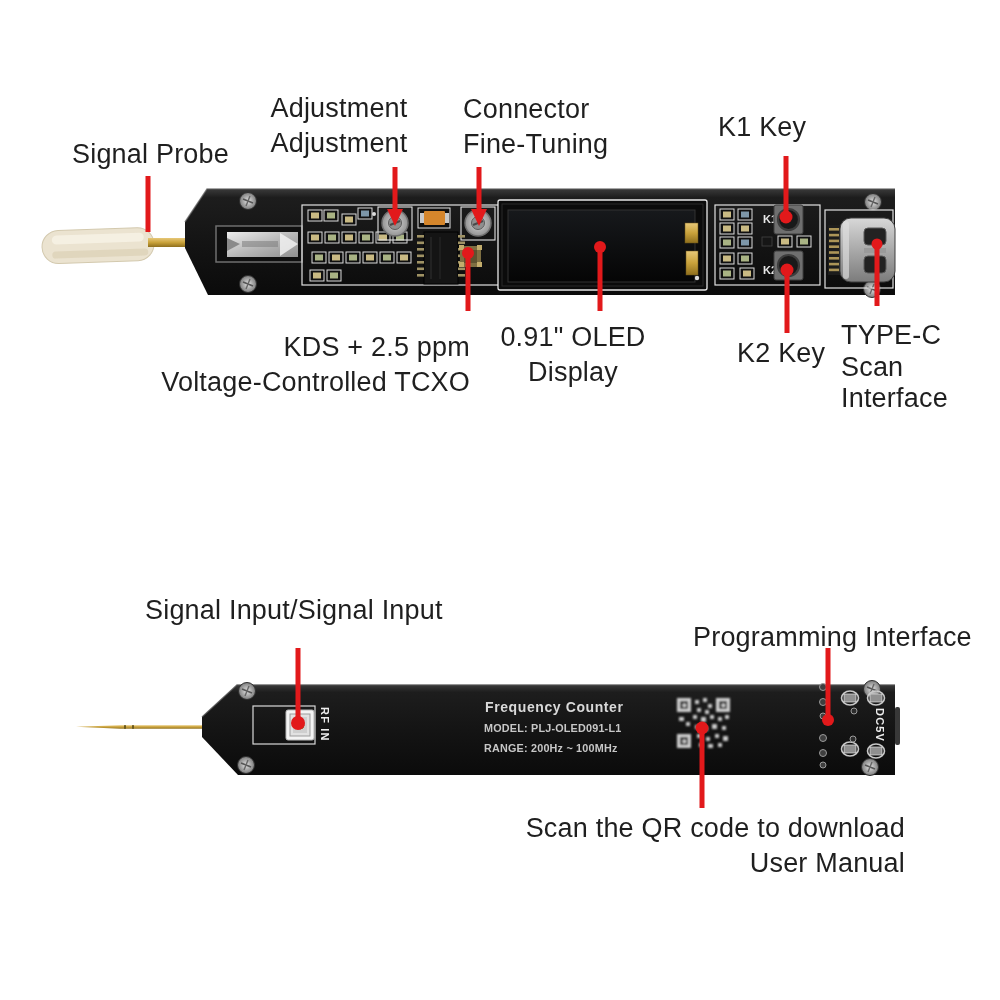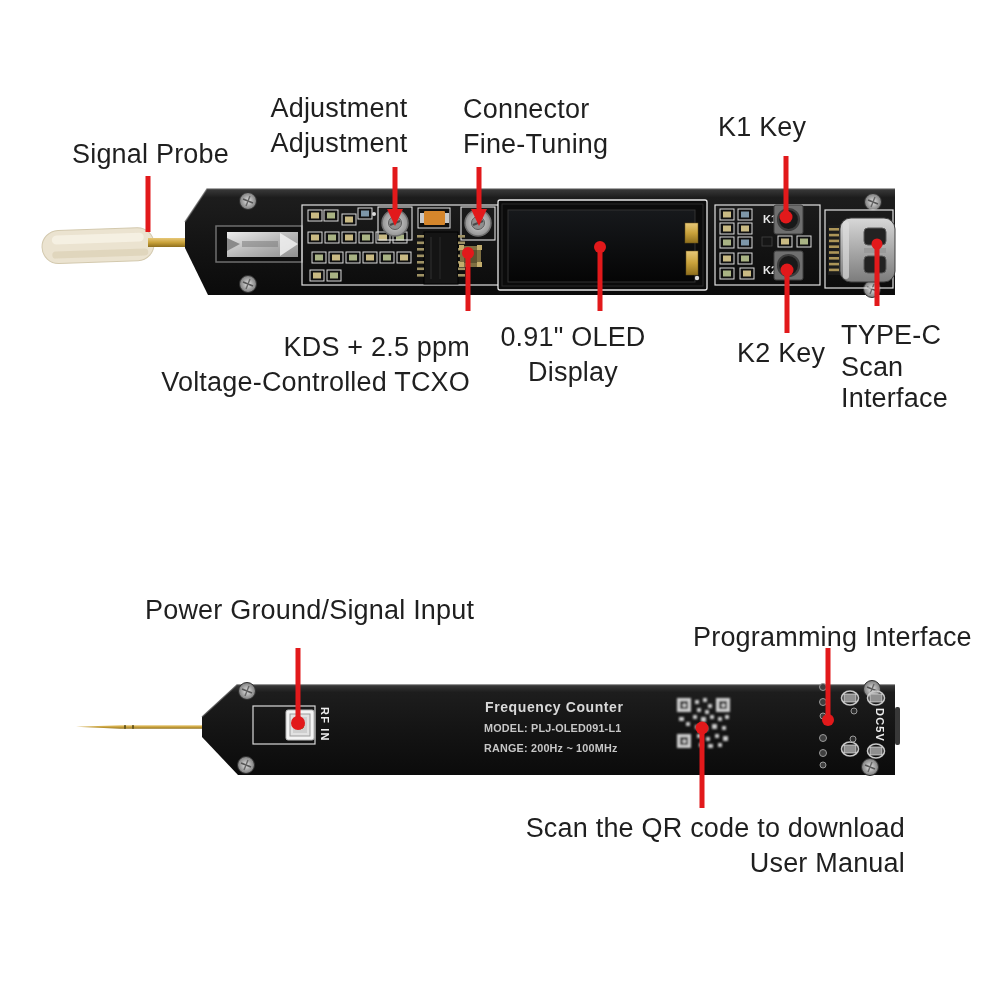--- a/index.html
+++ b/index.html
@@ -48,21 +48,21 @@
   </div>
 
   <div class="lbl" style="left:737px; top:336px;">K2 Key</div>
 
   <div class="lbl tight" style="left:841px; top:320px;">
     <div>TYPE-C</div>
     <div>Scan</div>
     <div>Interface</div>
   </div>
 
-  <div class="lbl" style="left:145px; top:593px;">Power Ground/Signal Input</div>
+  <div class="lbl" style="left:145px; top:593px;">Signal Input/Signal Input</div>
   <div class="lbl" style="left:693px; top:620px;">Programming Interface</div>
 
   <div class="lbl center" style="left:505px; top:811px; width:400px;text-align:right;">
     <div>Scan the QR code to download</div>
     <div>User Manual</div>
   </div>
 
   <svg class="devsvg" style="left:40px; top:185px;" width="860" height="118" viewBox="0 0 860 118">
     <defs>
       <linearGradient id="bodyG" x1="0" y1="0" x2="0" y2="1">

